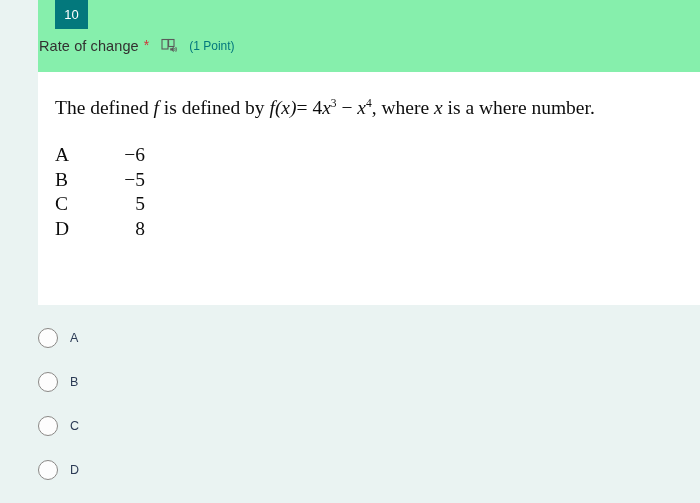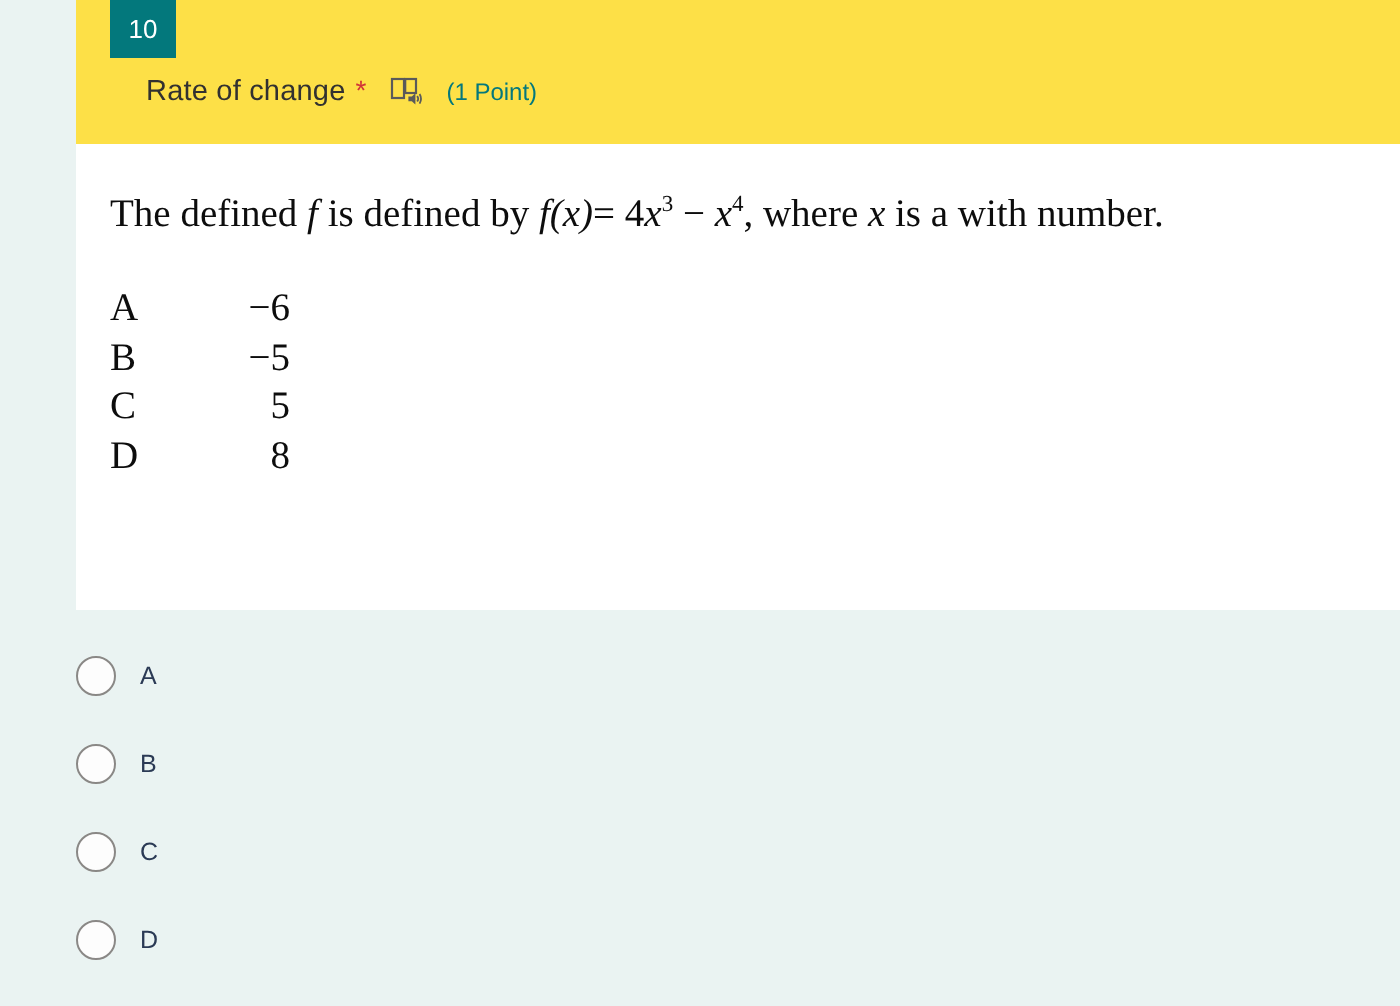--- a/index.html
+++ b/index.html
@@ -19,21 +19,21 @@
   
   .question-card {
     position: absolute;
     left: 38px;
     top: 0;
     right: 0;
     width: 662px;
   }
 
   .question-header {
-    background: #fde047;
+    background: #86efac;
     padding: 0 0 0 17px;
     height: 72px;
     position: relative;
   }
 
   .question-number-badge {
     position: absolute;
     left: 17px;
     top: 0;
     width: 33px;
@@ -41,21 +41,21 @@
     background: #03787c;
     color: #ffffff;
     font-size: 13px;
     line-height: 29px;
     text-align: center;
     font-family: "Liberation Sans", sans-serif;
   }
 
   .question-title-row {
     position: absolute;
-    left: 35px;
+    left: 1px;
     top: 36px;
     display: flex;
     align-items: center;
     height: 20px;
   }
 
   .question-title {
     font-size: 14.5px;
     color: #323130;
     letter-spacing: 0.1px;
@@ -191,21 +191,21 @@
 
   <div class="question-body">
     <div class="math-block">
 
       <div class="math-line">
         <span>The defined</span>
         <span class="it">f</span>
         <span>is defined by</span>
         <span class="it">f</span><span class="it">(x)</span><span>= 4</span><span class="it">x</span><sup>3</sup><span> − </span><span class="it">x</span><sup>4</sup><span>, where</span>
         <span class="it">x</span>
-        <span>is a with number.</span>
+        <span>is a where number.</span>
       </div>
 
 
       <table class="choices-table">
         <tbody>
             <tr>
           <td class="choice-letter-cell">A</td>
           <td class="choice-value-cell">−6</td>
         </tr>
         <tr>

